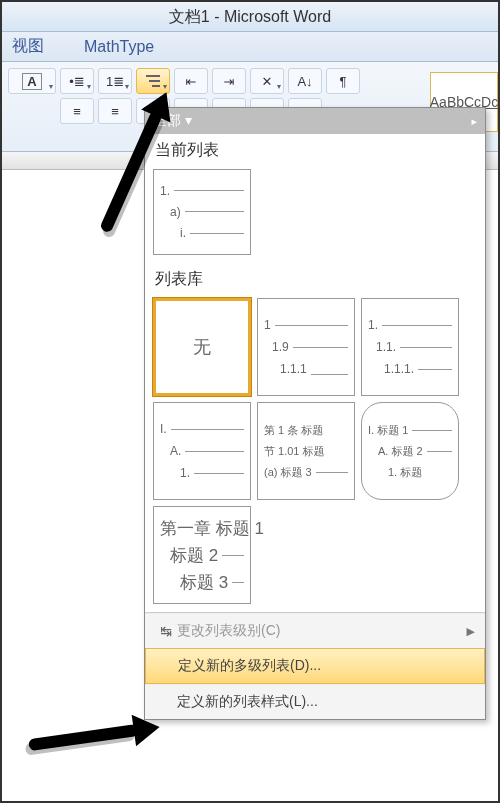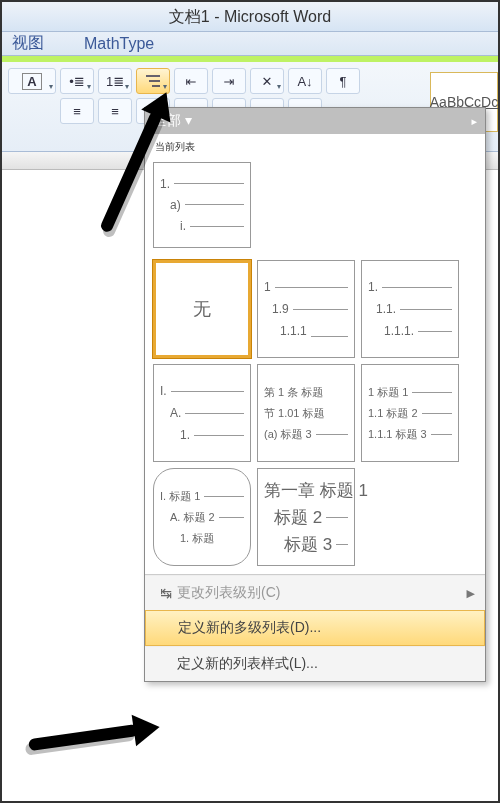--- a/index.html
+++ b/index.html
@@ -3,21 +3,21 @@
 <meta charset="utf-8">
 <style>
   * { box-sizing: border-box; font-family: "Microsoft YaHei", "SimSun", Arial, sans-serif; }
   body { margin: 0; background: #fff; width: 500px; position: relative; }
   .canvas { position: relative; width: 500px; height: 803px; border: 2px solid #333; overflow: hidden; background: #bef264; }
 
   .titlebar { position: absolute; top: 0; left: 0; right: 0; height: 30px;
               background: linear-gradient(#eef3f9, #d6e4f4); text-align: center;
               font-size: 16px; line-height: 30px; color: #333; border-bottom: 1px solid #a9bcd6; }
 
-  .tabrow { position: absolute; top: 30px; left: 0; right: 0; height: 24px;
+  .tabrow { position: absolute; top: 30px; left: 0; right: 0; height: 30px;
             background: linear-gradient(#e8eff8, #dbe7f4); font-size: 16px; color: #3b5998;
             display: flex; align-items: center; padding-left: 10px; border-bottom: 1px solid #a9bcd6; }
   .tabrow span { margin-right: 40px; }
 
   .ribbon { position: absolute; top: 60px; left: 0; right: 0; height: 90px;
             background: linear-gradient(#f3f7fb, #e6eef7); border-bottom: 1px solid #a9bcd6;
             padding: 6px; display: flex; gap: 4px; }
   .ribbon .group { display: flex; flex-direction: column; gap: 4px; }
   .rbtn { width: 34px; height: 26px; border: 1px solid #c6d4e6; background: #f6faff;
           border-radius: 3px; display: inline-flex; align-items: center; justify-content: center;
@@ -34,21 +34,21 @@
               justify-content: center; font-size: 14px; color: #555; text-decoration: underline; }
 
   .ruler { position: absolute; top: 150px; left: 0; right: 0; height: 18px;
            background: linear-gradient(#f5f5f5,#e2e2e2); border-bottom: 1px solid #bbb; }
 
   .dropdown { position: absolute; top: 105px; left: 142px; width: 342px;
               background: #f4f4f4; border: 1px solid #8a8a8a; box-shadow: 3px 3px 6px rgba(0,0,0,0.25);
               display: flex; flex-direction: column; }
   .dd-header { background: #bfbfbf; color: #fff; font-size: 14px; padding: 4px 8px;
                display: flex; align-items: center; justify-content: space-between; }
-  .dd-section-title { font-size: 10px; color: #333; padding: 6px 10px 4px; background: #fff; }
+  .dd-section-title { font-size: 16px; color: #333; padding: 6px 10px 4px; background: #fff; }
   .dd-body { background: #fff; padding: 4px 8px 8px; }
 
   .preview-row { display: flex; gap: 6px; flex-wrap: wrap; }
   .preview { width: 98px; height: 98px; border: 1px solid #999; background: #fff;
              padding: 10px 6px; font-size: 12px; color: #666; display: flex; flex-direction: column;
              justify-content: center; gap: 10px; line-height: 1; }
   .preview.small { height: 86px; justify-content: space-around; gap: 0; }
   .preview .line { display: flex; align-items: center; gap: 4px; white-space: nowrap; }
   .preview .line .dash { flex: 1; height: 1px; background: #999; min-width: 10px; }
   .preview.selected { border: 3px solid #e8a933; outline: 1px solid #c98308; }
@@ -141,20 +141,21 @@
             <span>a)</span>
             <span class="dash"></span>
           </div>
         <div class="line" style="padding-left:20px;">
             <span>i.</span>
             <span class="dash"></span>
           </div>
       </div>
     </div>
 
+    <div class="dd-section-title">列表库</div>
     <div class="dd-body">
       <div class="preview-row">
         <div class="preview selected center">无</div>
 
         <div class="preview">
           <div class="line">
               <span>1</span>
               <span class="dash"></span>
             </div>
           <div class="line" style="padding-left:8px;">
@@ -203,34 +204,20 @@
             </div>
           <div class="line">
               <span>节 1.01 标题</span>
             </div>
           <div class="line">
               <span>(a) 标题 3</span>
               <span class="dash"></span>
             </div>
         </div>
 
-        <div class="preview" style="font-size:11px;">
-          <div class="line">
-              <span>1 标题 1</span>
-              <span class="dash"></span>
-            </div>
-          <div class="line">
-              <span>1.1 标题 2</span>
-              <span class="dash"></span>
-            </div>
-          <div class="line">
-              <span>1.1.1 标题 3</span>
-              <span class="dash"></span>
-            </div>
-        </div>
 
         <div class="preview" style="font-size:11px;border-radius:21px;">
           <div class="line">
               <span>I. 标题 1</span>
               <span class="dash"></span>
             </div>
           <div class="line" style="padding-left:10px;">
               <span>A. 标题 2</span>
               <span class="dash"></span>
             </div>

